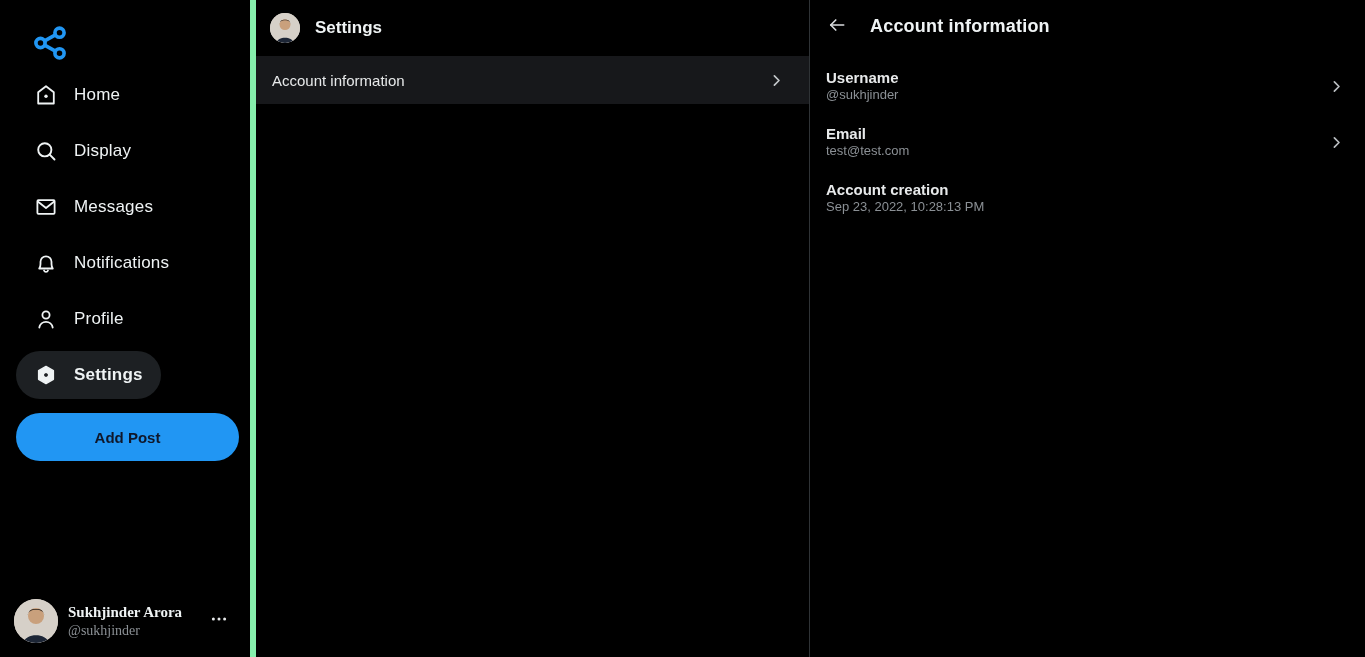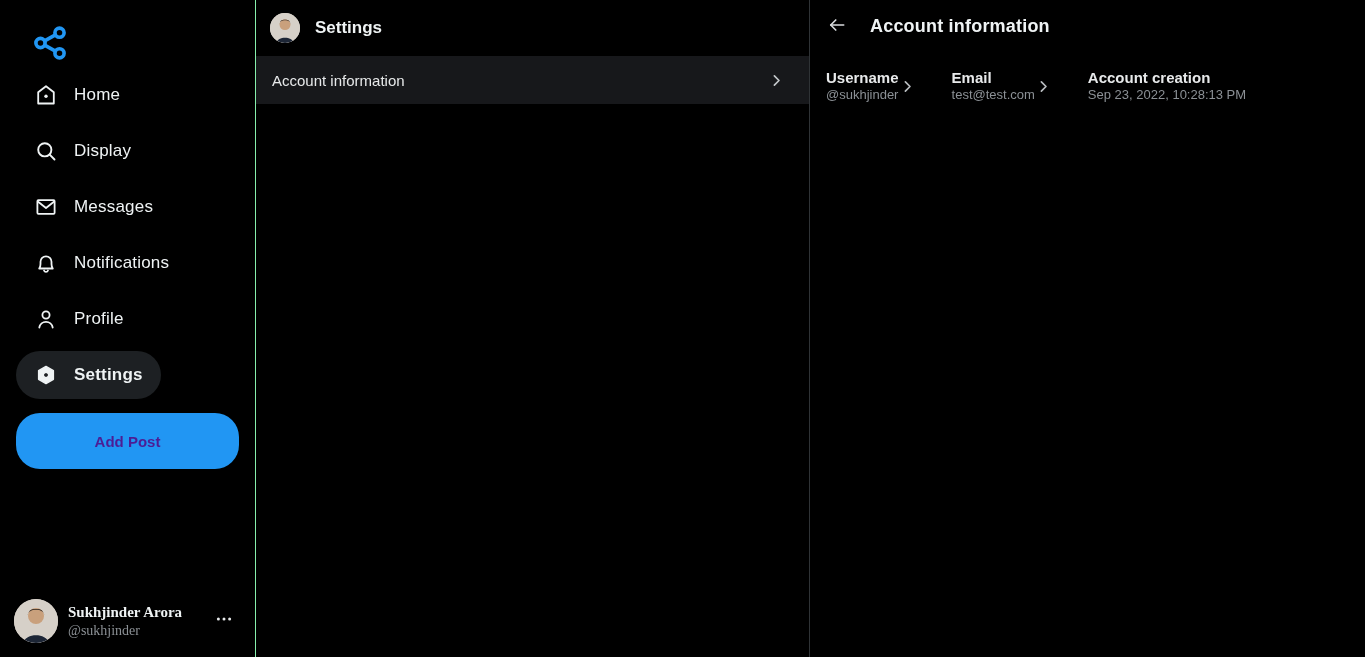--- a/index.html
+++ b/index.html
@@ -6,38 +6,38 @@
   html, body { width: 1365px; height: 657px; overflow: hidden; }
   body {
     background: #000;
     color: #e7e9ea;
     font-family: "Liberation Sans", sans-serif;
     display: flex;
   }
   
   .sidebar {
     width: 256px; min-width: 256px; height: 100%;
-    border-right: 1px solid #86efac;
+    border-right: 6px solid #86efac;
     display: flex; flex-direction: column;
   }
   .logo-wrap { padding: 24px 0 0 31px; }
   .logo-wrap svg { display: block; }
   .nav { margin-top: 9px; display: flex; flex-direction: column; gap: 8px; }
   .nav-item {
     display: inline-flex; align-items: center; gap: 16px;
     margin-left: 16px; padding: 0 18px; height: 48px;
     border-radius: 9999px; width: fit-content; cursor: pointer;
     font-size: 17px; color: #eff3f4; letter-spacing: .2px;
   }
   .nav-item.active { background: #1d2023; font-weight: bold; }
   .nav-item .nicon { width: 24px; height: 24px; display: flex; align-items: center; justify-content: center; }
   .add-post-btn {
-    margin: 14px 16px 0 16px; height: 56px; width: 223px;
+    margin: 14px 16px 0 16px; height: 48px; width: 223px;
     border: none; border-radius: 24px; background: #2196f3;
-    color: #4c1d95; font-size: 15px; font-weight: bold; cursor: pointer;
+    color: #0f172a; font-size: 15px; font-weight: bold; cursor: pointer;
     font-family: "Liberation Sans", sans-serif;
   }
   .sidebar-footer {
     margin-top: auto; display: flex; align-items: center;
     padding: 12px 14px 14px 14px; gap: 10px; cursor: pointer; font-family: Liberation Serif, serif;
   }
   .sf-text { display: flex; flex-direction: column; line-height: 1.25; }
   .sf-name { font-size: 15px; font-weight: bold; color: #eff3f4; }
   .sf-handle { font-size: 14px; color: #8b9095; }
   .sf-more { margin-left: auto; padding-right: 8px; }
@@ -64,21 +64,21 @@
   }
   .menu-row.selected { background: #17181b; }
   
   .detail-col { flex: 1; height: 100%; display: flex; flex-direction: column; }
   .detail-header {
     height: 52px; display: flex; align-items: center; gap: 22px;
     padding: 0 16px;
   }
   .back-btn { background: none; border: none; padding: 0; cursor: pointer; width: 22px; height: 22px; display:flex; align-items:center; justify-content:center; }
   .detail-title { font-size: 18px; font-weight: bold; color: #eff3f4; letter-spacing: .2px; }
-  .detail-rows { display: flex; flex-direction: row; padding-top: 6px; }
+  .detail-rows { display: flex; flex-direction: column; padding-top: 6px; }
   .detail-row {
     min-height: 56px; display: flex; align-items: center; justify-content: space-between;
     padding: 0 20px 0 16px; cursor: pointer;
   }
   .detail-row.static { cursor: default; }
   .dr-text { display: flex; flex-direction: column; line-height: 1.3; }
   .dr-label { font-size: 15px; font-weight: bold; color: #e7e9ea; }
   .dr-value { font-size: 13px; color: #8b9095; }
   .dr-value:empty { display: none; }
   .chev { flex: none; display: flex; align-items: center; }

